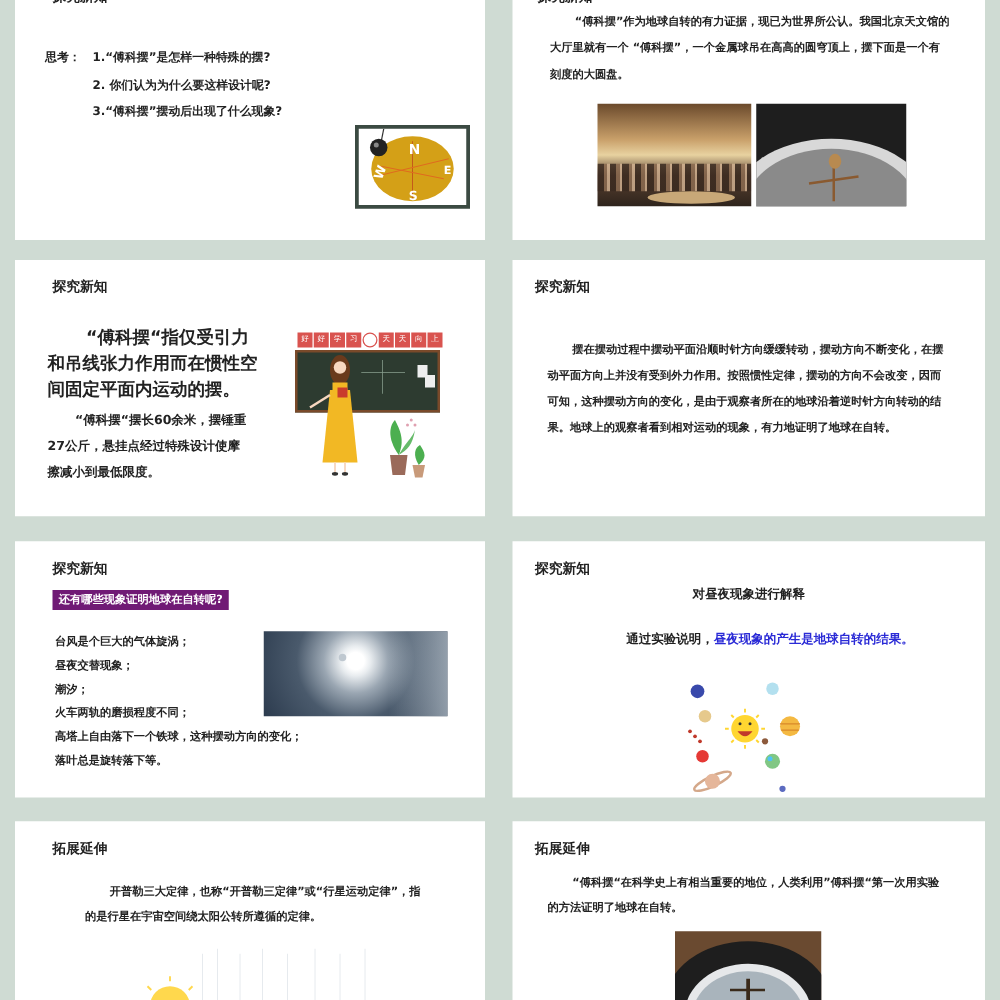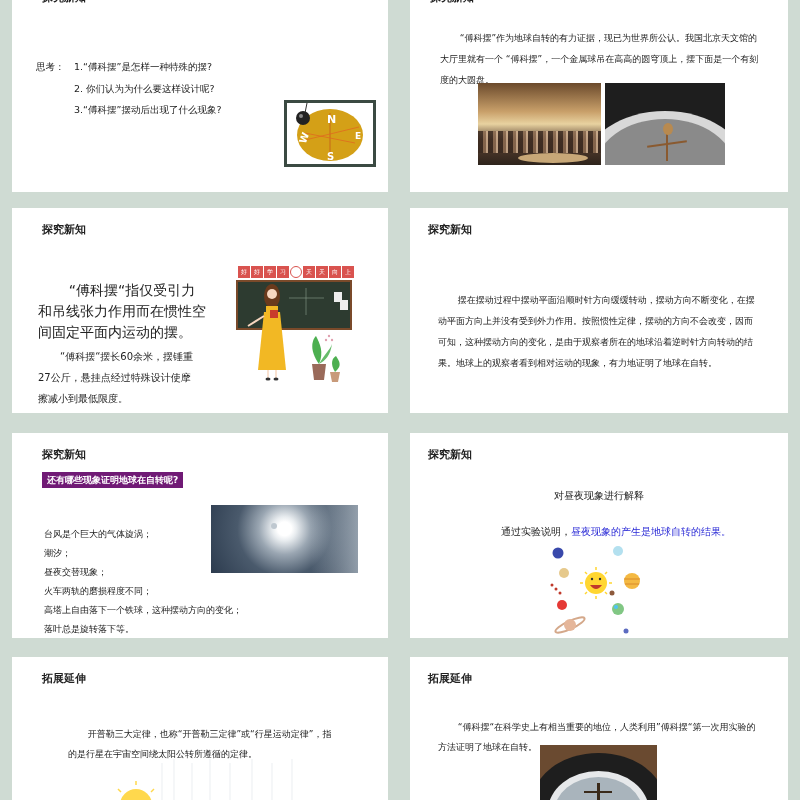--- a/index.html
+++ b/index.html
@@ -13,21 +13,21 @@
     position: absolute;
     background: #ffffff;
     box-sizing: border-box;
     overflow: hidden;
   }
   .slide-title {
     position: absolute;
     left: 30px; top: 14px;
     font-size: 11px; font-weight: bold; color: #222;
   }
-  .txt { position: absolute; font-size: 9.5px; font-weight: normal; color: #222; line-height: 21px; margin-top: 20px; }
+  .txt { position: absolute; font-size: 9.5px; font-weight: bold; color: #222; line-height: 21px; }
   .indent { text-indent: 2.2em; }
   .abs { position: absolute; }
   .photo { position: absolute; overflow: hidden; }
   .blue { color: #2a2ad6; }
 
   
   #s1 { left: 12px; top: -12px; width: 376px; height: 204px; }
   #s2 { left: 410px; top: -12px; width: 378px; height: 204px; }
   #s3 { left: 12px; top: 208px; width: 376px; height: 205px; }
   #s4 { left: 410px; top: 208px; width: 378px; height: 205px; }
@@ -131,22 +131,22 @@
 <div class="slide" id="s4">
   <div class="slide-title" style="left:18px">探究新知</div>
   <div class="txt indent" style="left:28px;top:62px;width:318px;font-size:9px">摆在摆动过程中摆动平面沿顺时针方向缓缓转动，摆动方向不断变化，在摆动平面方向上并没有受到外力作用。按照惯性定律，摆动的方向不会改变，因而可知，这种摆动方向的变化，是由于观察者所在的地球沿着逆时针方向转动的结果。地球上的观察者看到相对运动的现象，有力地证明了地球在自转。</div>
 </div>
 
 <div class="slide" id="s5">
   <div class="slide-title">探究新知</div>
   <div class="tag-label">还有哪些现象证明地球在自转呢?</div>
   <div class="txt" style="left:32px;top:72px;font-size:9px;line-height:19px">
     <div>台风是个巨大的气体旋涡；</div>
+    <div>昼夜交替现象；</div>
     <div>潮汐；</div>
-    <div>昼夜交替现象；</div>
     <div>火车两轨的磨损程度不同；</div>
     <div>高塔上自由落下一个铁球，这种摆动方向的变化；</div>
     <div>落叶总是旋转落下等。</div>
   </div>
   <div class="photo" style="left:199px;top:72px;width:147px;height:68px;background:radial-gradient(circle at 50% 35%,#ffffff 0 8%,#e8ecef 14%,#9aa6b2 30%,#4a5a6c 55%,#2c3b4e 100%);">
     <div class="abs" style="left:60px;top:18px;width:6px;height:6px;border-radius:50%;background:#bfc8d0"></div>
     <div class="abs" style="left:100px;top:0;width:47px;height:68px;background:linear-gradient(90deg,transparent,rgba(210,220,228,.6))"></div>
   </div>
 </div>
 

